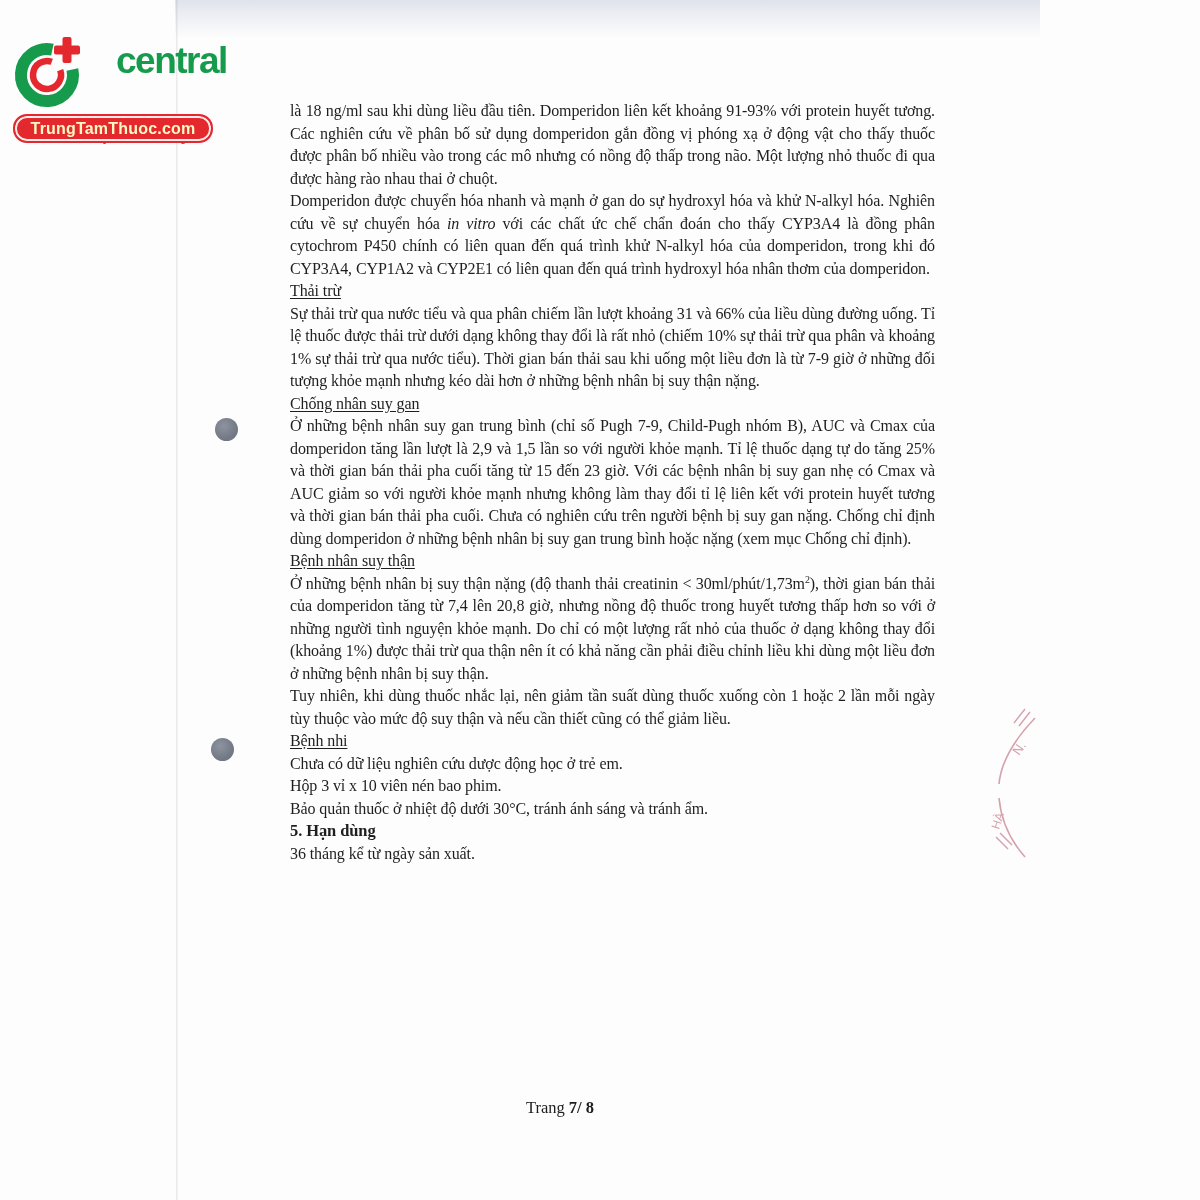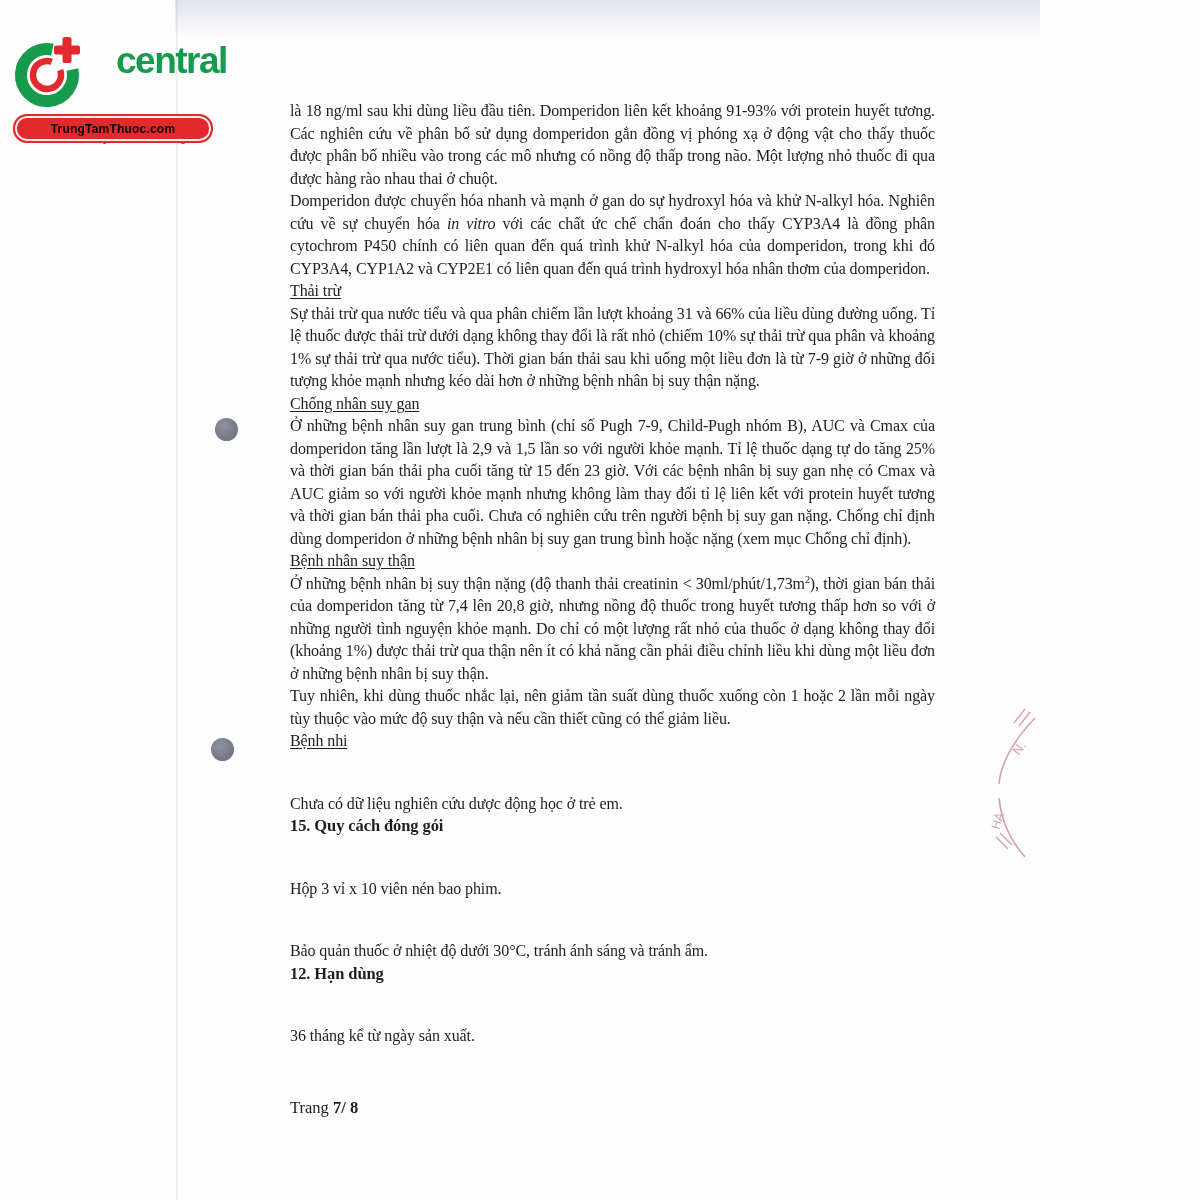--- a/index.html
+++ b/index.html
@@ -21,42 +21,42 @@
   .logo{position:absolute;left:12px;top:28px;width:210px;height:118px;font-family:"Liberation Sans","DejaVu Sans",sans-serif;}
   .logo-icon{position:absolute;left:2px;top:8px;width:72px;height:72px;}
   .logo-brand{position:absolute;left:84px;top:14px;font-size:37px;font-weight:bold;letter-spacing:-1.5px;line-height:37px;margin-left:20px;}
   .logo-sub{position:absolute;left:90px;top:56px;font-size:18px;font-weight:600;letter-spacing:0.5px;margin-top:40px;}
   .logo-pill{
     position:absolute;left:1px;top:86px;width:196px;height:25px;border-radius:14px;
     display:flex;align-items:center;justify-content:center;
     box-shadow:inset 0 0 0 2px rgba(255,255,255,0.9);
     border:2px solid transparent;
   }
-  .logo-pill span{color:#000000;font-weight:bold;font-size:12px;letter-spacing:0.2px;}
+  .logo-pill span{color:#fef9c3;font-weight:bold;font-size:16px;letter-spacing:0.2px;}
   
   .hole{position:absolute;width:23px;height:23px;border-radius:50%;
     background:radial-gradient(circle at 40% 35%,#8d949f 0%,#747b87 60%,#697077 100%);}
   .hole1{left:215px;top:418px;}
   .hole2{left:211px;top:738px;}
   
   .stamp{position:absolute;left:983px;top:700px;width:92px;height:168px;opacity:0.55;}
   
   .doc{
     position:absolute;left:290px;top:100px;width:645px;
     font-size:16px;line-height:22.5px;letter-spacing:-0.1px;
   }
   .doc p{margin:0;text-align:justify;}
-  .doc p.noj{text-align:left;margin-top:40px;}
+  .doc p.noj{text-align:left;}
   .doc .sh{text-decoration:underline;text-underline-offset:2px;}
   .doc .shb{font-weight:bold;font-size:16.5px;}
   .mt-15{margin-top:27px;}
   .mt-16{margin-top:23px;}
   .mt-17{margin-top:20px;}
   .footer{
-    position:absolute;left:290px;top:1098px;width:540px;text-align:left;
+    position:absolute;left:290px;top:1098px;width:540px;text-align:center;
     font-size:16.5px;
   }
   .footer b{font-weight:bold;}
   sup{font-size:10px;vertical-align:super;line-height:0;}
 </style>
 </head>
 <body>
 
 <div class="scan-band"></div>
 <div class="page-edge"></div>
@@ -98,22 +98,21 @@
   <p><span>Domperidon được chuyển hóa nhanh và mạnh ở gan do sự hydroxyl hóa và khử N-alkyl hóa. Nghiên cứu về sự chuyển hóa </span><i>in vitro</i><span> với các chất ức chế chẩn đoán cho thấy CYP3A4 là đồng phân cytochrom P450 chính có liên quan đến quá trình khử N-alkyl hóa của domperidon, trong khi đó CYP3A4, CYP1A2 và CYP2E1 có liên quan đến quá trình hydroxyl hóa nhân thơm của domperidon.</span></p>
   <p class="sh">Thải trừ</p>
   <p>Sự thải trừ qua nước tiểu và qua phân chiếm lần lượt khoảng 31 và 66% của liều dùng đường uống. Tỉ lệ thuốc được thải trừ dưới dạng không thay đổi là rất nhỏ (chiếm 10% sự thải trừ qua phân và khoảng 1% sự thải trừ qua nước tiểu). Thời gian bán thải sau khi uống một liều đơn là từ 7-9 giờ ở những đối tượng khỏe mạnh nhưng kéo dài hơn ở những bệnh nhân bị suy thận nặng.</p>
   <p class="sh">Chống nhân suy gan</p>
   <p>Ở những bệnh nhân suy gan trung bình (chỉ số Pugh 7-9, Child-Pugh nhóm B), AUC và Cmax của domperidon tăng lần lượt là 2,9 và 1,5 lần so với người khỏe mạnh. Tỉ lệ thuốc dạng tự do tăng 25% và thời gian bán thải pha cuối tăng từ 15 đến 23 giờ. Với các bệnh nhân bị suy gan nhẹ có Cmax và AUC giảm so với người khỏe mạnh nhưng không làm thay đổi tỉ lệ liên kết với protein huyết tương và thời gian bán thải pha cuối. Chưa có nghiên cứu trên người bệnh bị suy gan nặng. Chống chỉ định dùng domperidon ở những bệnh nhân bị suy gan trung bình hoặc nặng (xem mục Chống chỉ định).</p>
   <p class="sh">Bệnh nhân suy thận</p>
   <p><span>Ở những bệnh nhân bị suy thận nặng (độ thanh thải creatinin &lt; 30ml/phút/1,73m</span><sup>2</sup><span>), thời gian bán thải của domperidon tăng từ 7,4 lên 20,8 giờ, nhưng nồng độ thuốc trong huyết tương thấp hơn so với ở những người tình nguyện khỏe mạnh. Do chỉ có một lượng rất nhỏ của thuốc ở dạng không thay đổi (khoảng 1%) được thải trừ qua thận nên ít có khả năng cần phải điều chỉnh liều khi dùng một liều đơn ở những bệnh nhân bị suy thận.</span></p>
   <p>Tuy nhiên, khi dùng thuốc nhắc lại, nên giảm tần suất dùng thuốc xuống còn 1 hoặc 2 lần mỗi ngày tùy thuộc vào mức độ suy thận và nếu cần thiết cũng có thể giảm liều.</p>
   <p class="sh">Bệnh nhi</p>
   <p class="noj">Chưa có dữ liệu nghiên cứu dược động học ở trẻ em.</p>
-  <p class="shb mt-15">15. Quy cách đóng gói</p>
   <p class="noj">Hộp 3 vỉ x 10 viên nén bao phim.</p>
   <p class="noj">Bảo quản thuốc ở nhiệt độ dưới 30°C, tránh ánh sáng và tránh ẩm.</p>
-  <p class="shb mt-17">12. Hạn dùng</p>
+  <p class="shb mt-17">5. Hạn dùng</p>
   <p class="noj">36 tháng kể từ ngày sản xuất.</p>
 </div>
 
 <div class="footer">
   <span>Trang </span><b>7/ 8</b>
 </div>
 
 </body></html>

